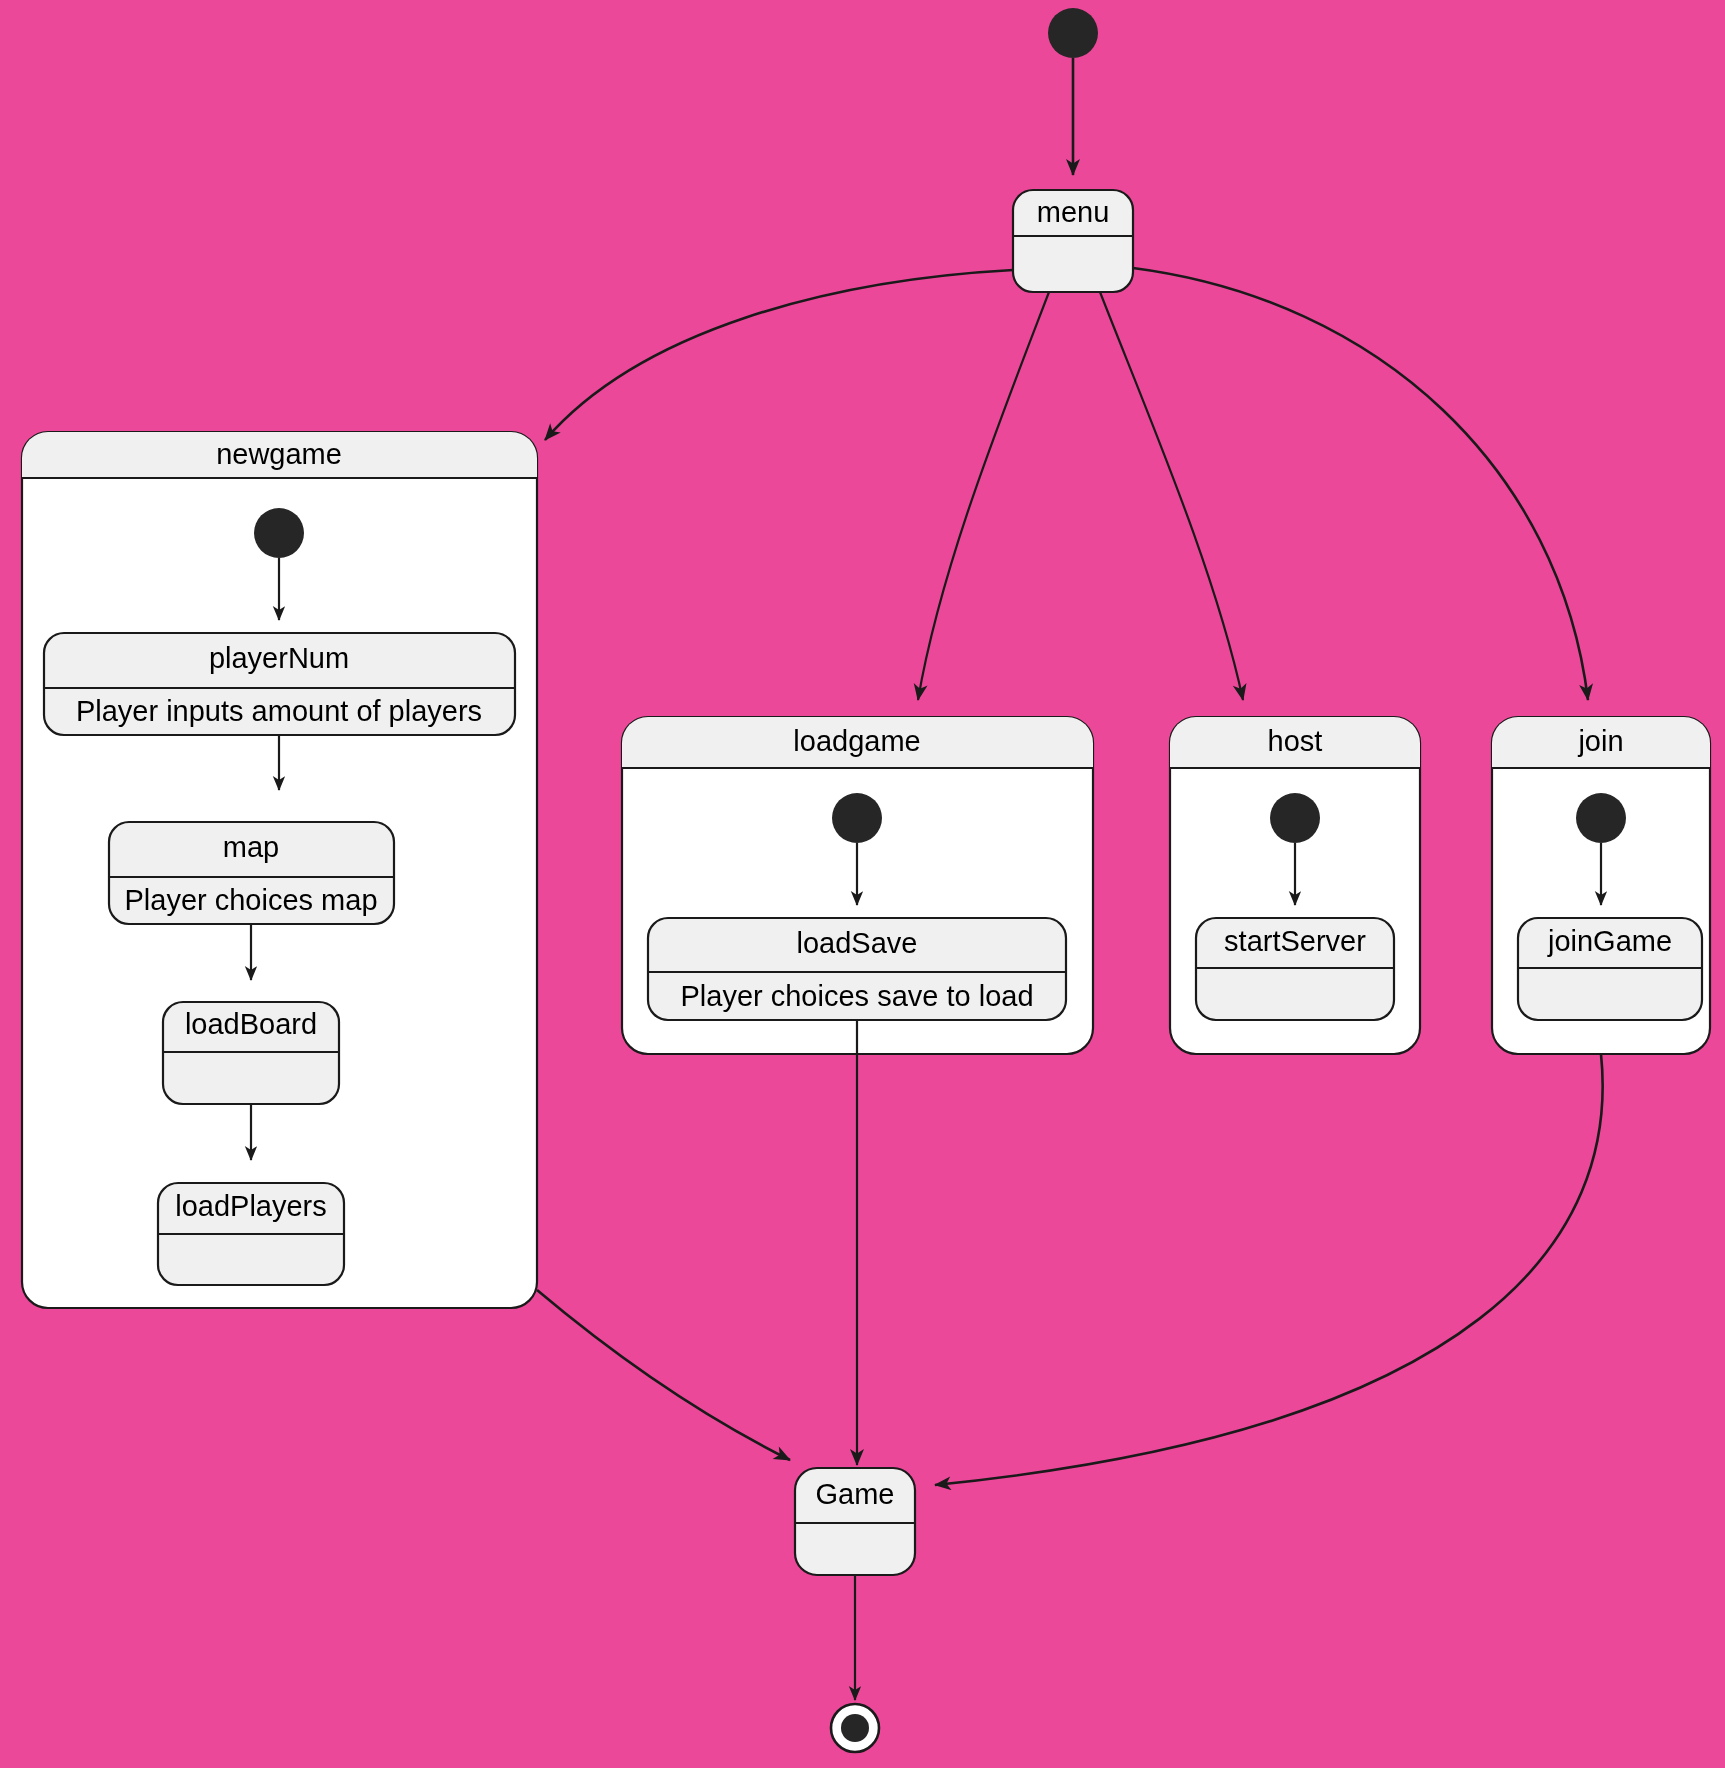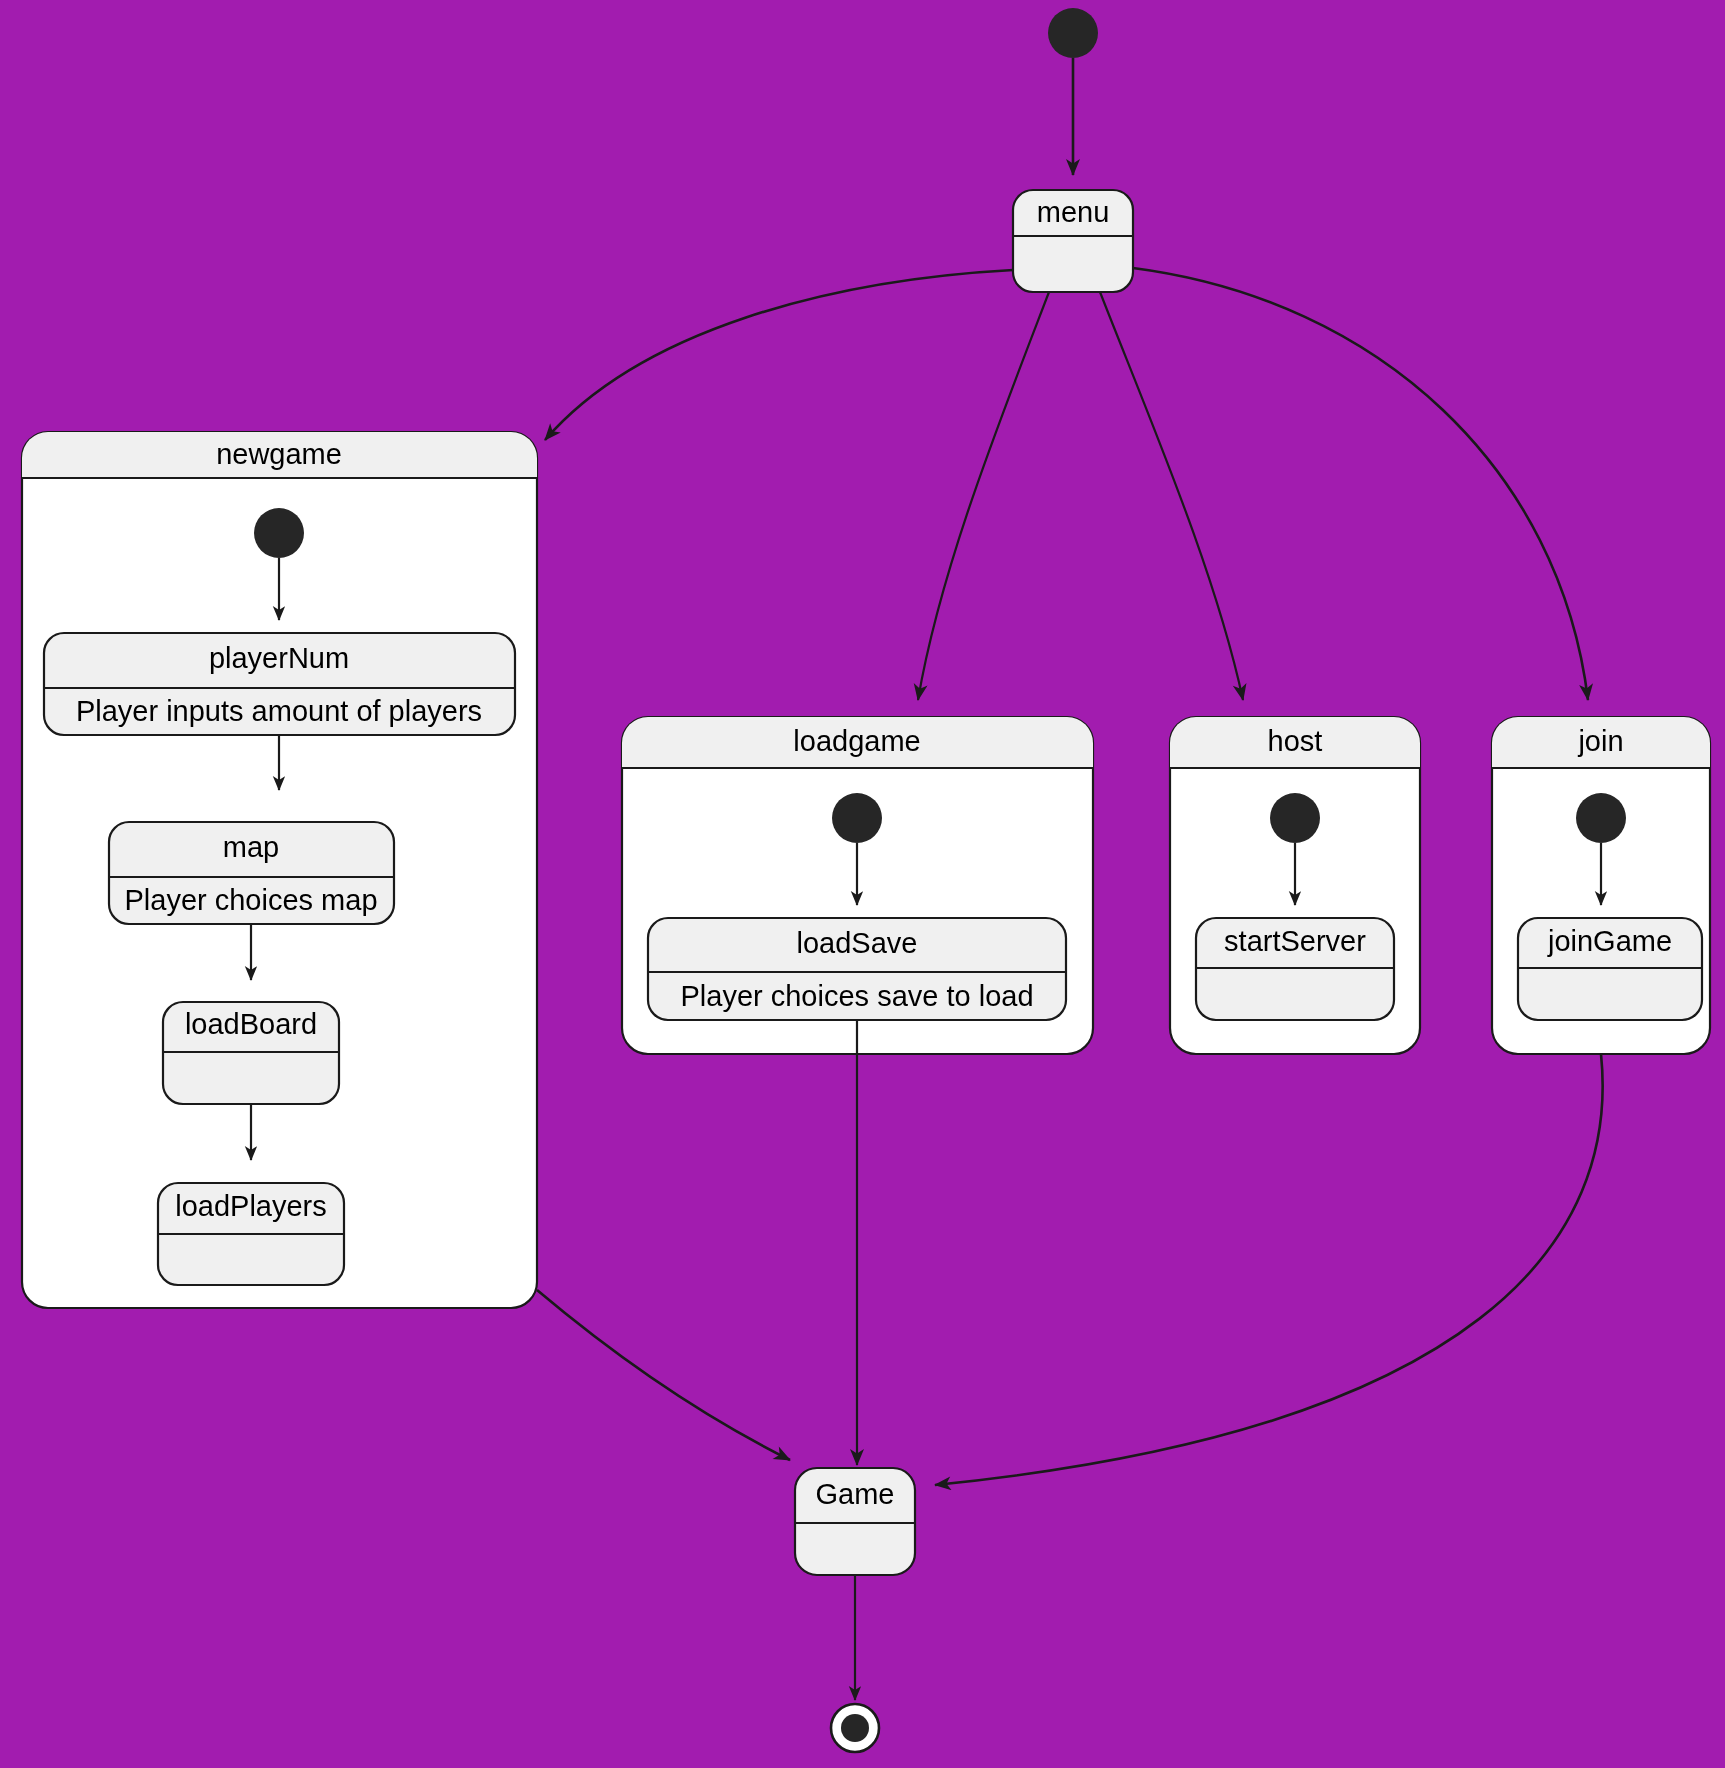--- a/index.html
+++ b/index.html
@@ -10,21 +10,21 @@
   body {
     width: 1725px;
     height: 1768px;
     font-family: "Liberation Sans", sans-serif;
     overflow: hidden;
   }
   #diagram-root {
     position: relative;
     width: 1725px;
     height: 1768px;
-    background: #a21caf;
+    background: #ec4899;
   }
   svg.uml-canvas {
     display: block;
     width: 1725px;
     height: 1768px;
   }
   .state-box-fill {
     fill: #f0f0f0;
     stroke: #1a1a1a;
     stroke-width: 2.2;

